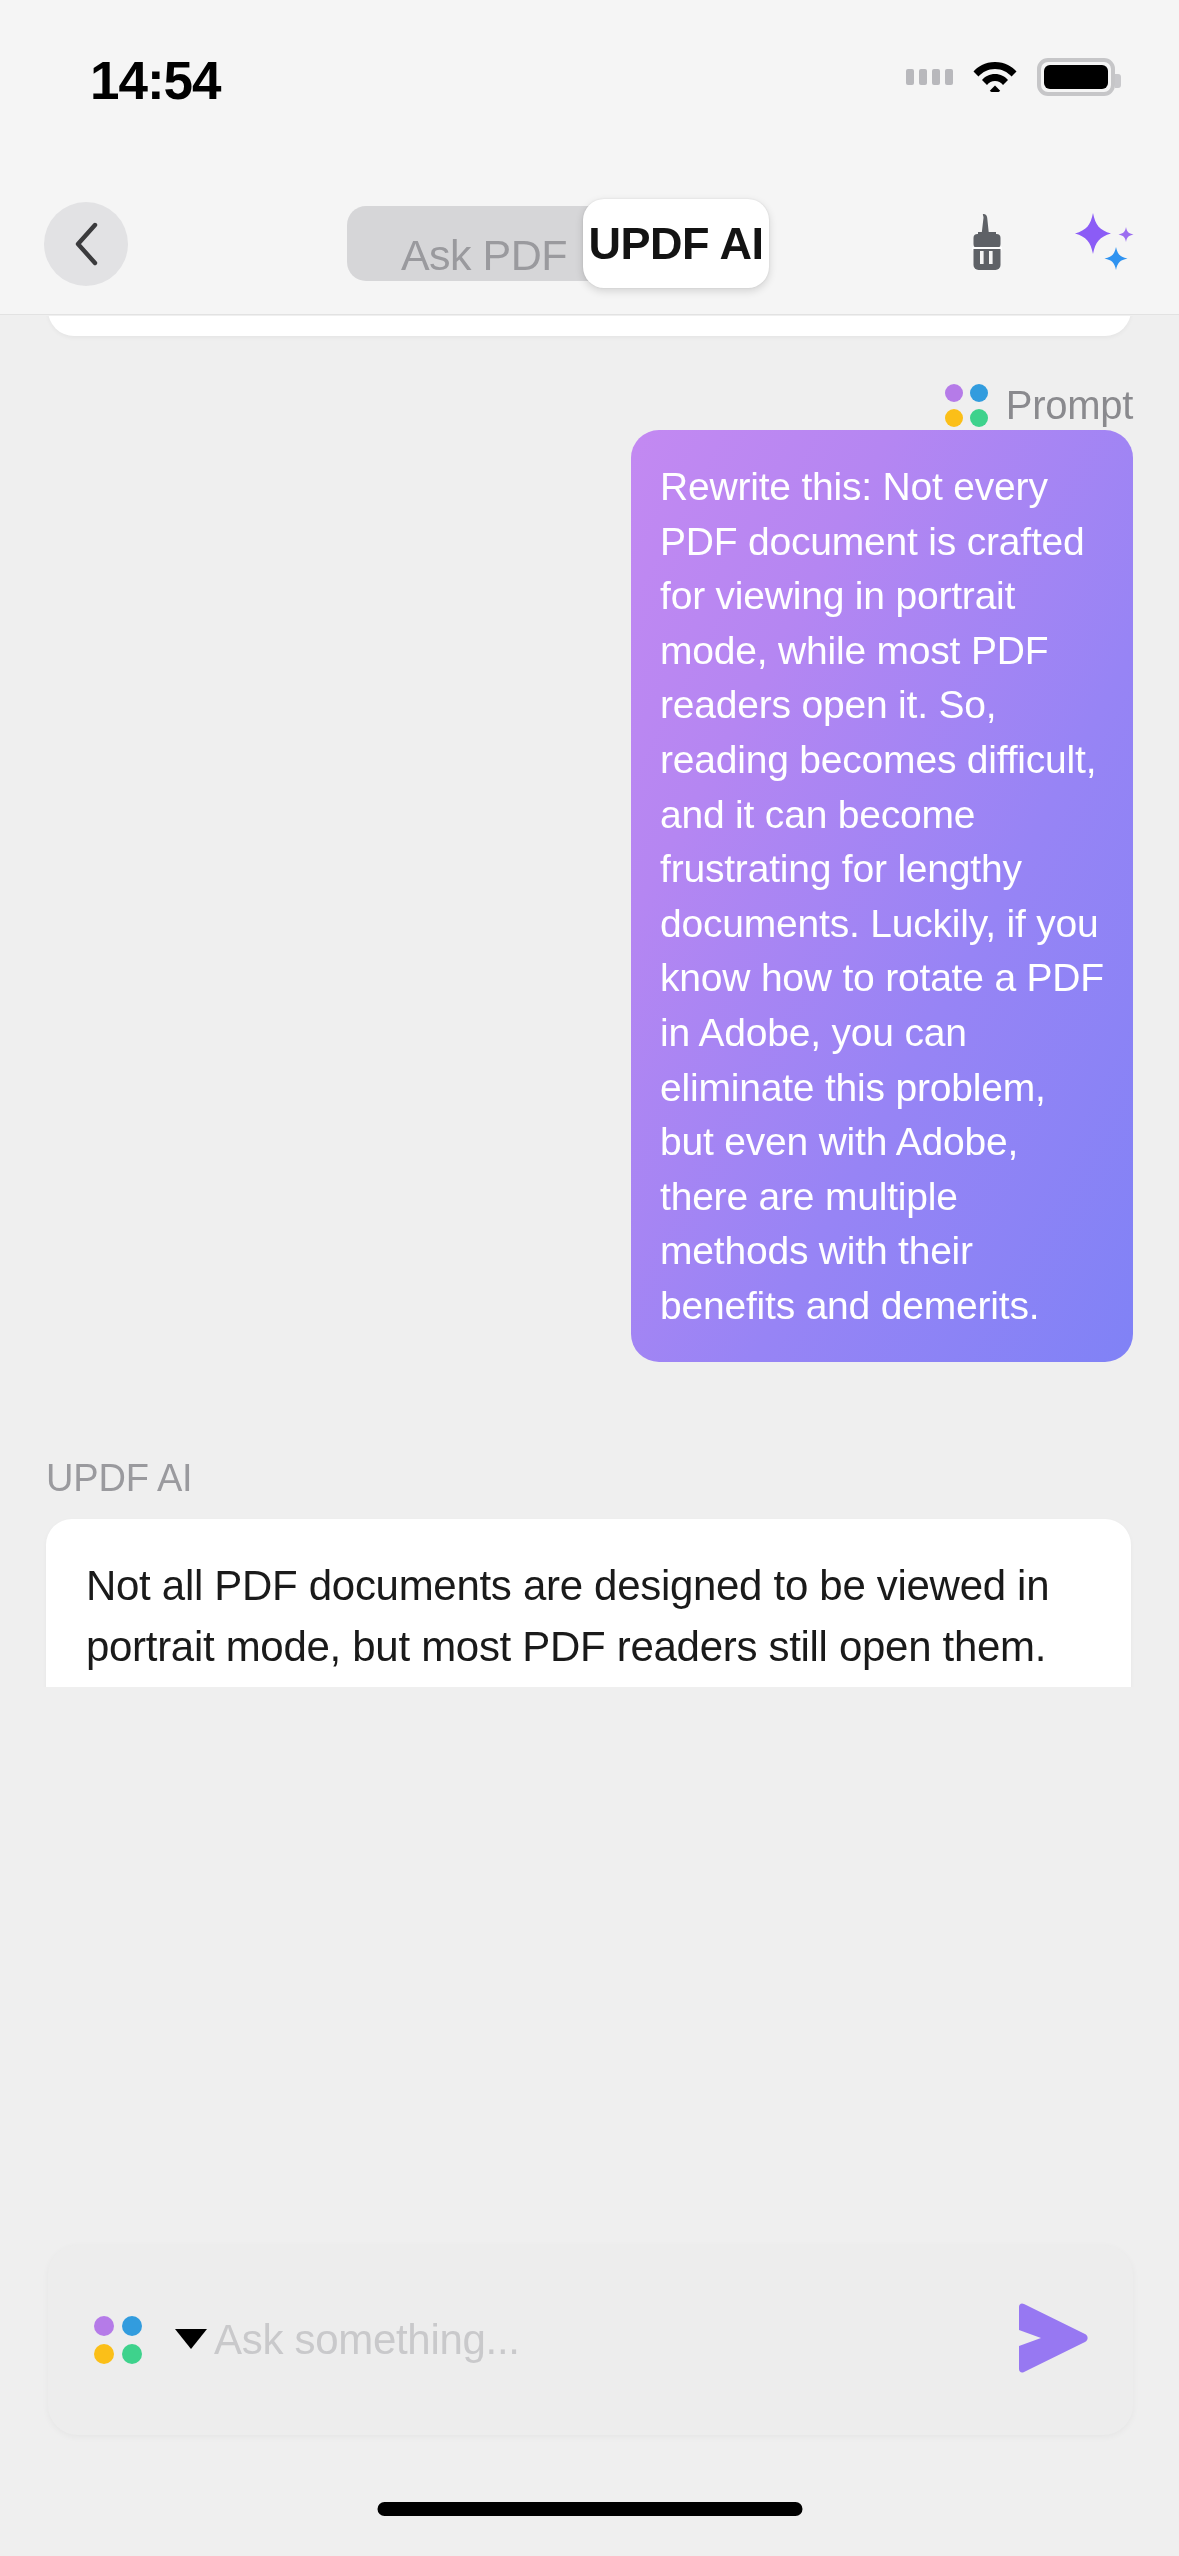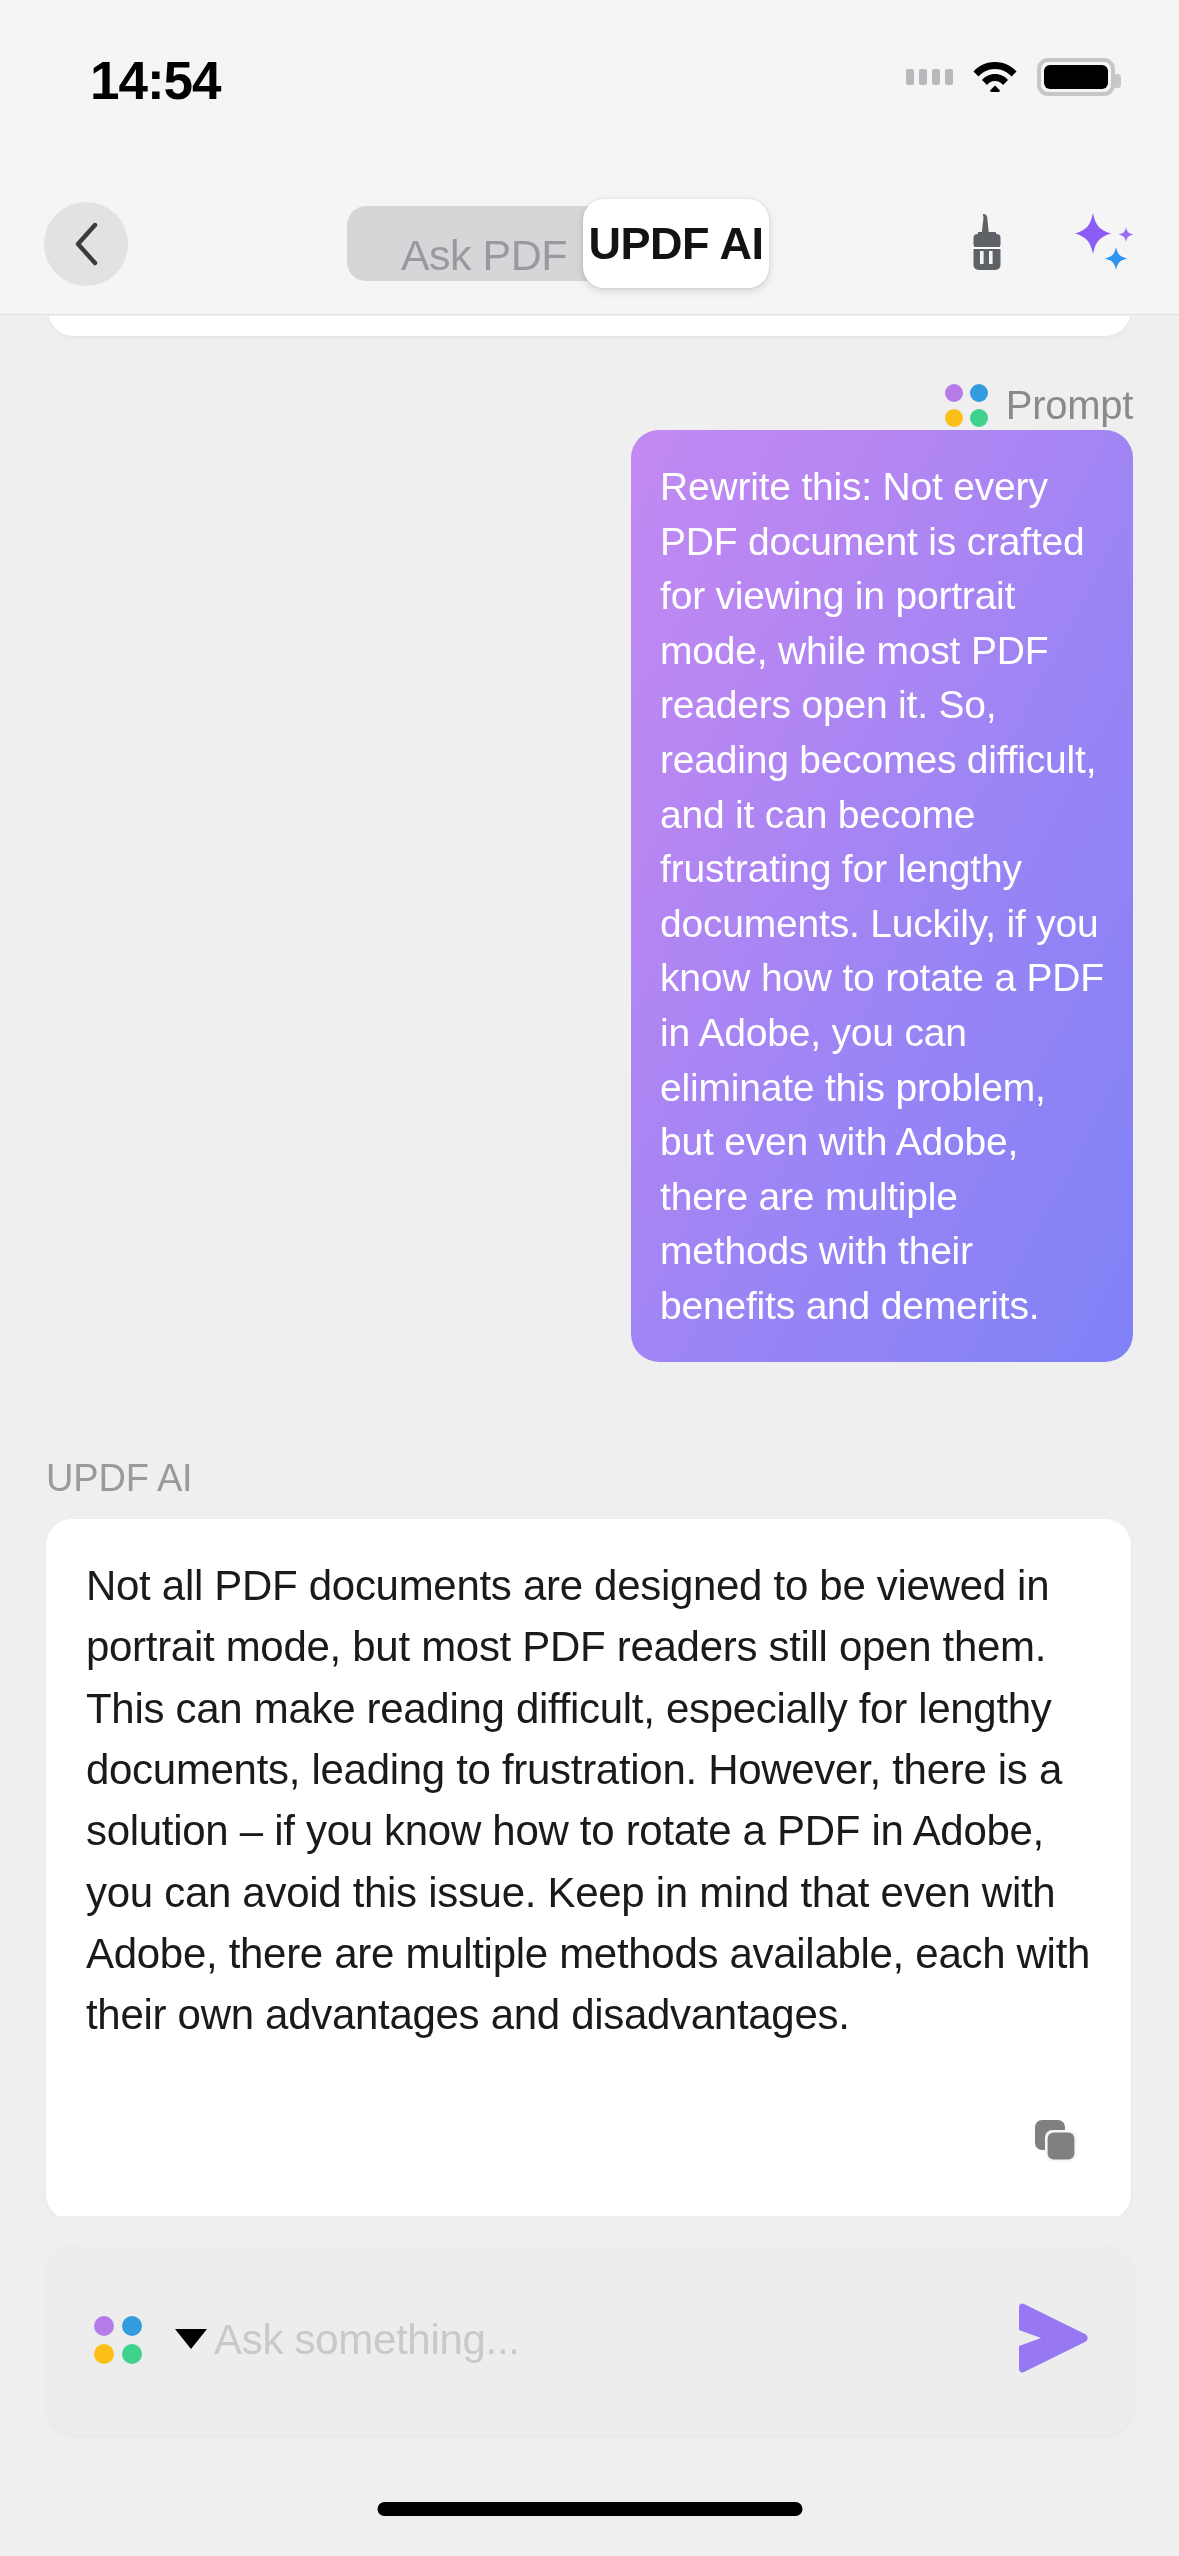--- a/index.html
+++ b/index.html
@@ -69,21 +69,21 @@
     border-radius:21px; background:#FFFFFF;
     box-shadow:0 3px 9px rgba(0,0,0,0.14), 0 0 2px rgba(0,0,0,0.10);
     display:flex; align-items:center; justify-content:center;
     font-size:45px; font-weight:bold; color:#131313; letter-spacing:-0.5px;
   }
 
   .brush-btn { position:absolute; left:952px; top:36px; width:70px; height:70px; display:flex; align-items:center; justify-content:center; }
   .ai-btn    { position:absolute; left:1066px; top:34px; width:74px; height:74px; display:flex; align-items:center; justify-content:center; }
 
   
-  .scroll { position:absolute; top:316px; left:0; width:1179px; height:1900px; overflow:hidden; }
+  .scroll { position:absolute; top:316px; left:0; width:1179px; height:1371px; overflow:hidden; }
 
   .ghost-card {
     position:absolute; left:48px; top:-90px;
     width:1083px; height:110px;
     background:#FFFFFF; border-radius:26px;
     box-shadow:0 2px 4px rgba(0,0,0,0.045);
   }
 
   
   .prompt-row {

